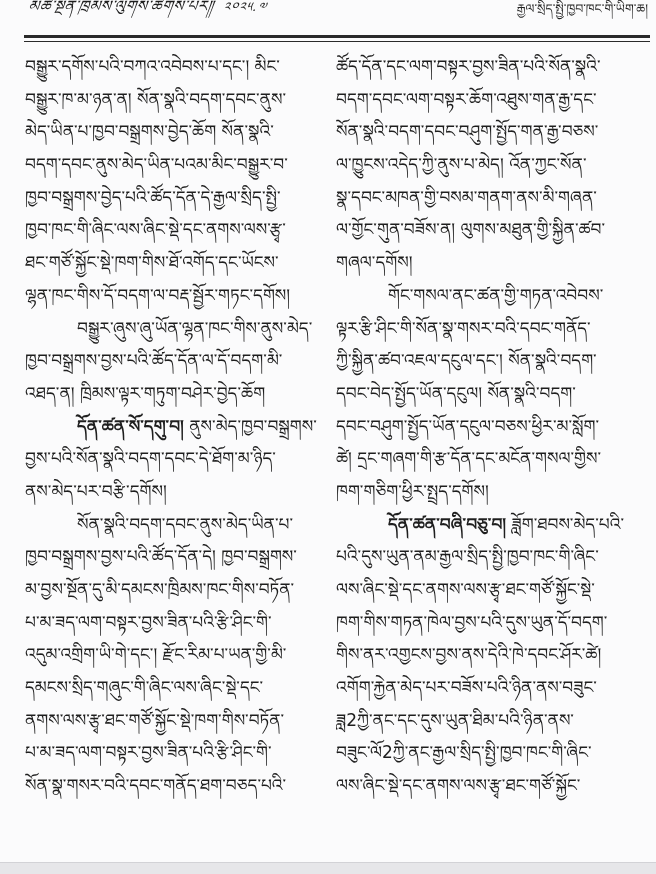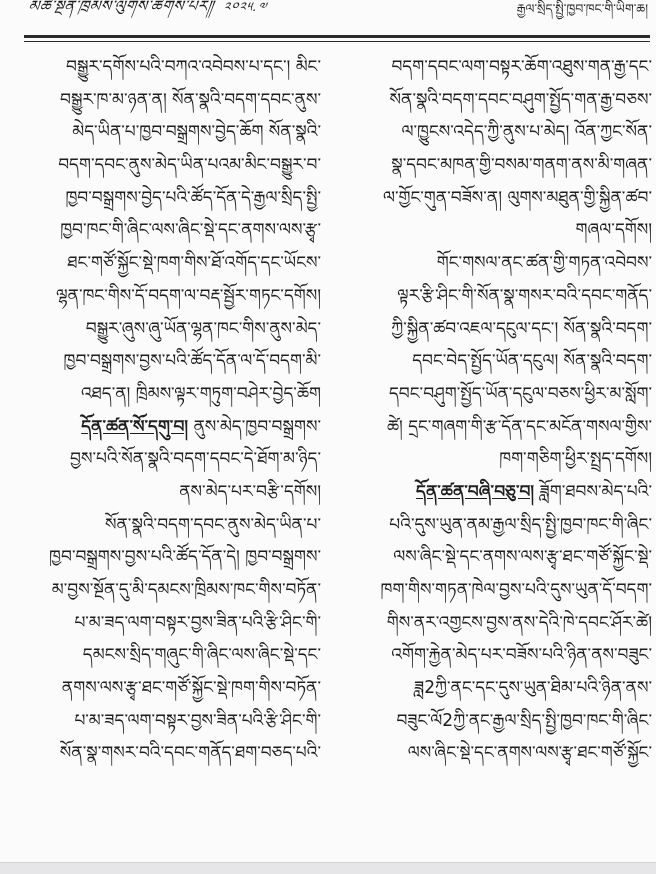--- a/index.html
+++ b/index.html
@@ -40,32 +40,32 @@
   .rule{
     margin:2px 6px 0 24px;
     height:3px;
     border-top:3px solid #2a2a2a;
     border-bottom:1px solid #2a2a2a;
   }
   .columns{
     display:flex;
     padding:8px 0 0 25px;
   }
-  .col{overflow:hidden;text-align:right;}
+  .col{overflow:hidden;}
   .col-left{width:296px;margin-right:15px;}
   .col-right{width:316px;}
   .line{
     height:32.7px;
     font-size:17px;
     line-height:32.7px;
     white-space:nowrap;
     overflow:hidden;
   }
   .line.indent{padding-left:52px;}
-  .line .b{font-weight:bold;text-decoration:underline;}
+  .line .b{font-weight:bold;}
 </style>
 </head>
 <body>
 
 <div class="page">
 
   <div class="header">
     <div class="masthead">
       <span>མཚོ་སྔོན་ཁྲིམས་ལུགས་ཚགས་པར༎</span><span class="date">༢༠༢༥.༧</span>
     </div>
@@ -87,26 +87,28 @@
         <div class="line indent"><span>བསྒྱུར་ཞུས་ཞུ་ཡོན་ལྷན་ཁང་གིས་ནུས་མེད་</span></div>
         <div class="line"><span>ཁྱབ་བསྒྲགས་བྱས་པའི་ཚོད་དོན་ལ་དོ་བདག་མི་</span></div>
         <div class="line"><span>འཐད་ན། ཁྲིམས་ལྟར་གཏུག་བཤེར་བྱེད་ཆོག</span></div>
         <div class="line indent"><span class="b">དོན་ཚན་སོ་དགུ་བ།</span><span> ནུས་མེད་ཁྱབ་བསྒྲགས་</span></div>
         <div class="line"><span>བྱས་པའི་སོན་སྣའི་བདག་དབང་དེ་ཐོག་མ་ཉིད་</span></div>
         <div class="line"><span>ནས་མེད་པར་བརྩི་དགོས།</span></div>
         <div class="line indent"><span>སོན་སྣའི་བདག་དབང་ནུས་མེད་ཡིན་པ་</span></div>
         <div class="line"><span>ཁྱབ་བསྒྲགས་བྱས་པའི་ཚོད་དོན་དེ། ཁྱབ་བསྒྲགས་</span></div>
         <div class="line"><span>མ་བྱས་སྔོན་དུ་མི་དམངས་ཁྲིམས་ཁང་གིས་བཏོན་</span></div>
         <div class="line"><span>པ་མ་ཟད་ལག་བསྟར་བྱས་ཟིན་པའི་རྩི་ཤིང་གི་</span></div>
+        <div class="line"><span>འདུམ་འགྲིག་ཡི་གེ་དང་། རྫོང་རིམ་པ་ཡན་གྱི་མི་</span></div>
         <div class="line"><span>དམངས་སྲིད་གཞུང་གི་ཞིང་ལས་ཞིང་སྡེ་དང་</span></div>
         <div class="line"><span>ནགས་ལས་རྩྭ་ཐང་གཙོ་སྐྱོང་སྡེ་ཁག་གིས་བཏོན་</span></div>
         <div class="line"><span>པ་མ་ཟད་ལག་བསྟར་བྱས་ཟིན་པའི་རྩི་ཤིང་གི་</span></div>
         <div class="line"><span>སོན་སྣ་གསར་བའི་དབང་གནོད་ཐག་བཅད་པའི་</span></div>
       </div>
     <div class="col col-right" id="col-right">
+        <div class="line"><span>ཚོད་དོན་དང་ལག་བསྟར་བྱས་ཟིན་པའི་སོན་སྣའི་</span></div>
         <div class="line"><span>བདག་དབང་ལག་བསྟར་ཆོག་འཐུས་གན་རྒྱ་དང་</span></div>
         <div class="line"><span>སོན་སྣའི་བདག་དབང་བཤུག་སྤྱོད་གན་རྒྱ་བཅས་</span></div>
         <div class="line"><span>ལ་ཁྱུངས་འདེད་ཀྱི་ནུས་པ་མེད། འོན་ཀྱང་སོན་</span></div>
         <div class="line"><span>སྣ་དབང་མཁན་གྱི་བསམ་གནག་ནས་མི་གཞན་</span></div>
         <div class="line"><span>ལ་གྱོང་གུན་བཟོས་ན། ལུགས་མཐུན་གྱི་སྐྱིན་ཚབ་</span></div>
         <div class="line"><span>གཞལ་དགོས།</span></div>
         <div class="line indent"><span>གོང་གསལ་ནང་ཚན་གྱི་གཏན་འབེབས་</span></div>
         <div class="line"><span>ལྟར་རྩི་ཤིང་གི་སོན་སྣ་གསར་བའི་དབང་གནོད་</span></div>
         <div class="line"><span>ཀྱི་སྐྱིན་ཚབ་འཇལ་དངུལ་དང་། སོན་སྣའི་བདག་</span></div>
         <div class="line"><span>དབང་བེད་སྤྱོད་ཡོན་དངུལ། སོན་སྣའི་བདག་</span></div>

